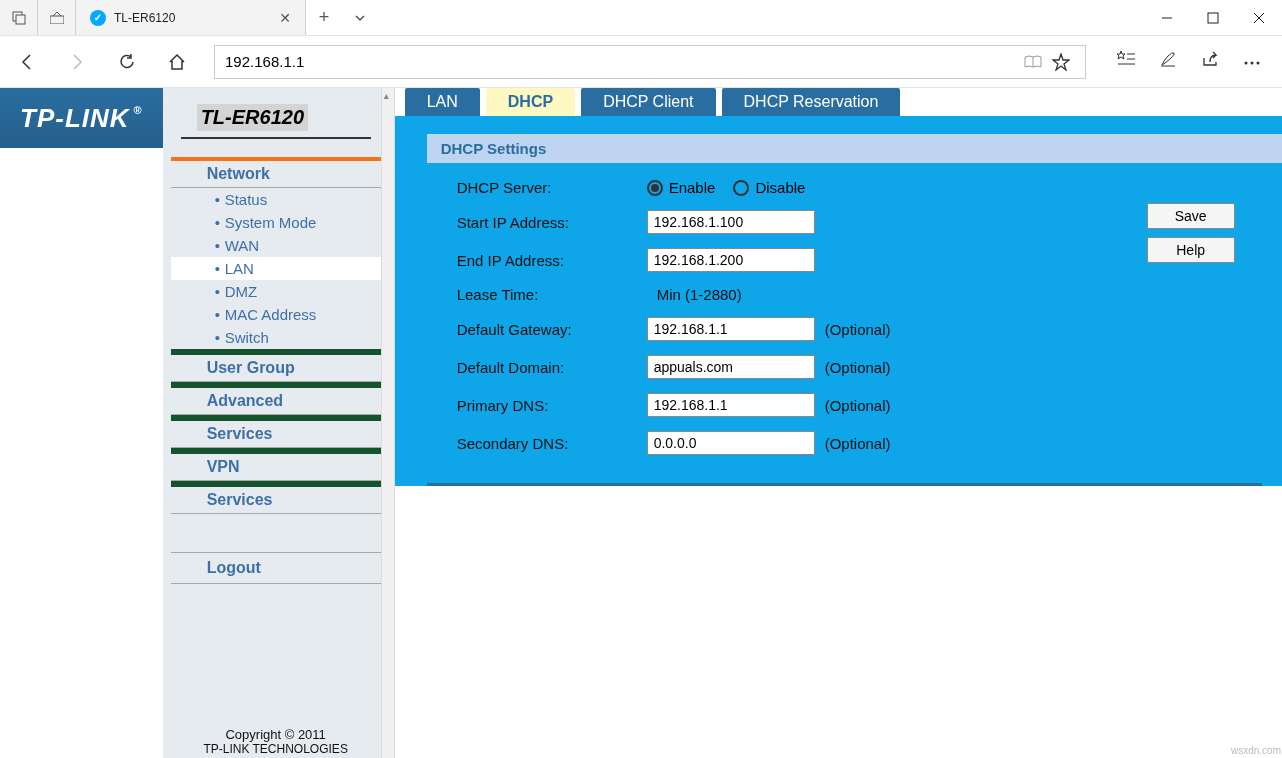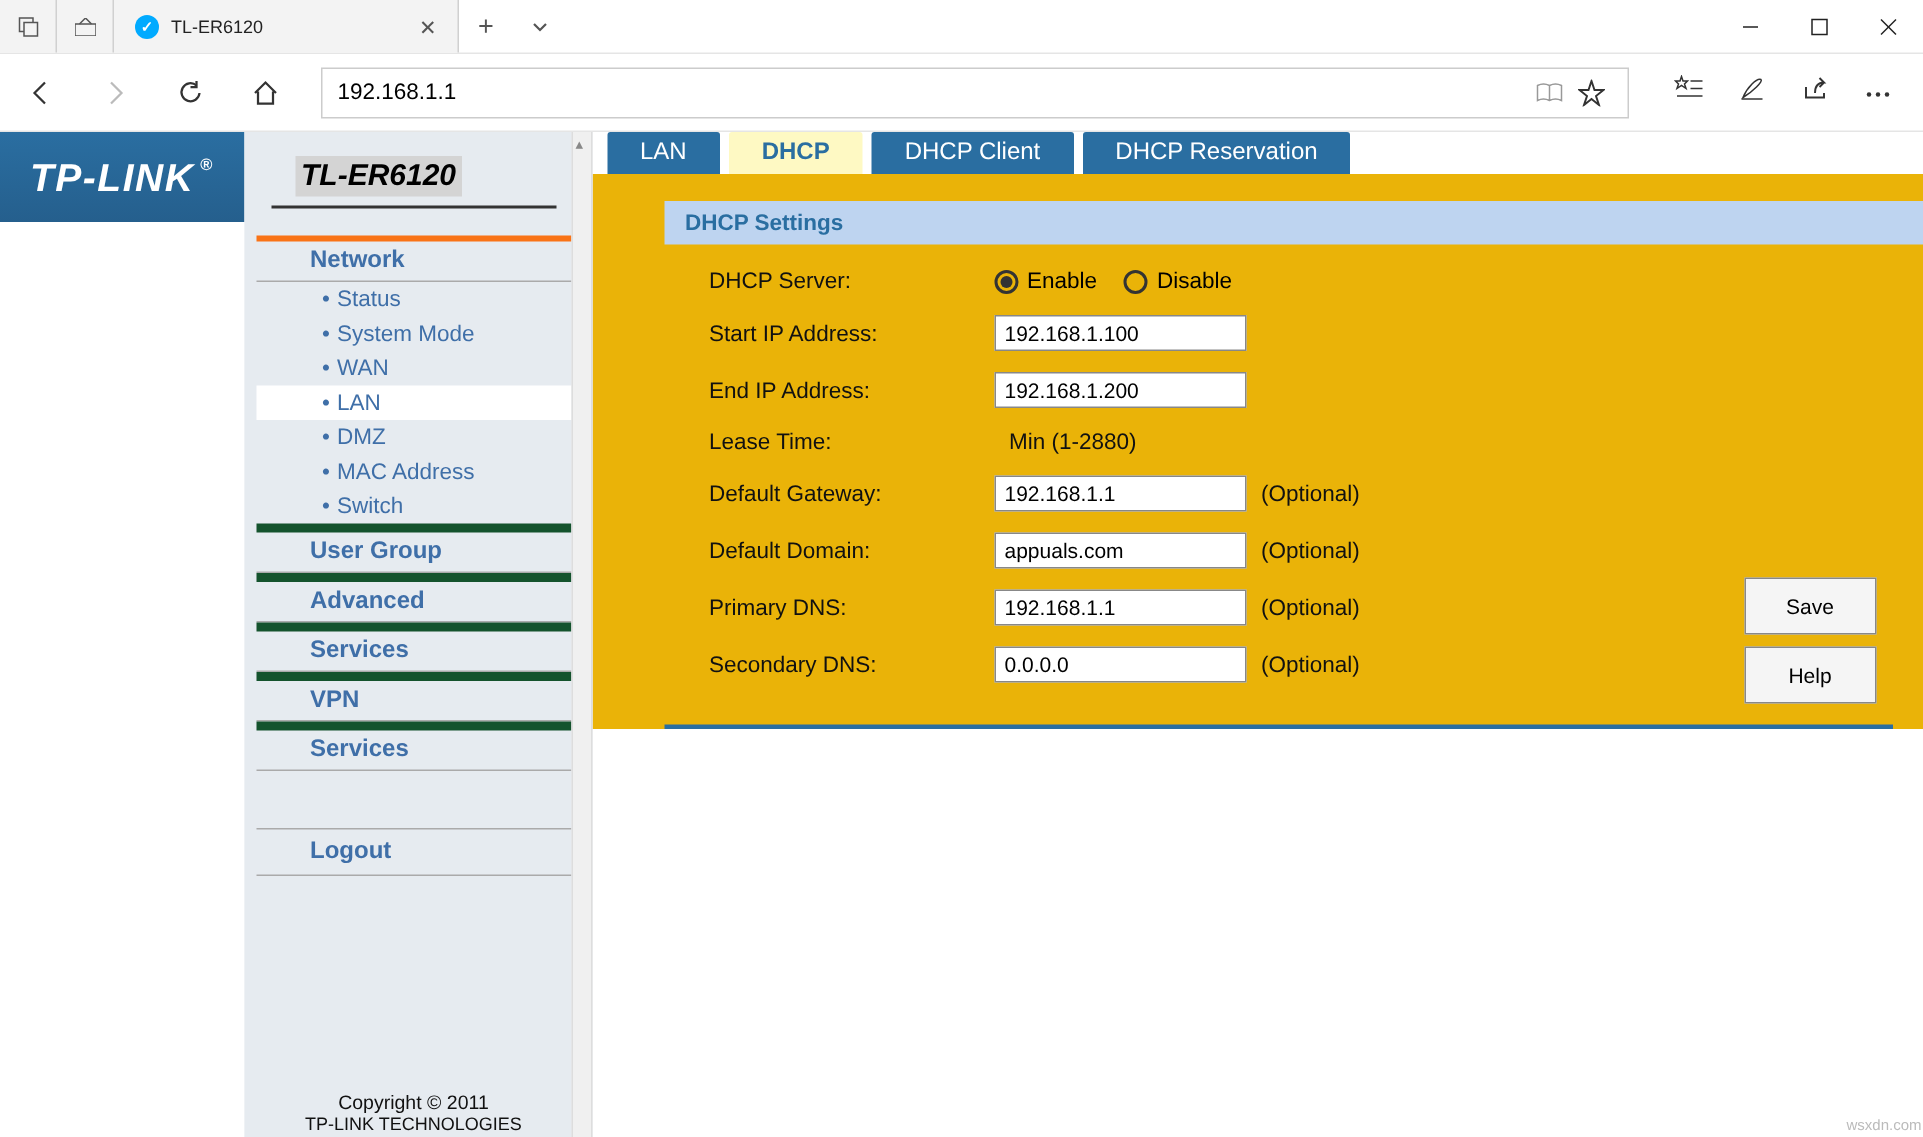--- a/index.html
+++ b/index.html
@@ -47,34 +47,34 @@
 .copyright .line2 { font-size: 12px; }
 .scrollgutter { width: 14px; background: #f0f0f0; border-left: 1px solid #ddd; border-right: 1px solid #ddd; position: relative; }
 .scrollgutter::before { content: ""; display: block; position: absolute; top: 2px; left: 2px; width: 8px; height: 10px; }
 .scrollgutter .arrow { position: absolute; left: 2px; font-size: 10px; color: #888; }
 .content { flex: 1; background: #fff; padding: 0 0 0 0; }
 
 .tabs { display: flex; gap: 6px; padding-left: 10px; }
 .ptab { background: #2a6ea1; color: #fff; padding: 5px 22px; font-size: 16px; cursor: pointer; border-radius: 2px 2px 0 0; }
 .ptab.active { background: #fef9c3; color: #2a6ea1; font-weight: bold; text-align: right; }
 
-.panel { background: #eab308; padding: 18px 0 0 48px; }
+.panel { background: #0ea5e9; padding: 18px 0 0 32px; }
 .panel-head { background: #bed4f0; color: #2a6ea1; font-weight: bold; padding: 6px 14px; font-size: 15px; }
-.form-area { display: flex; gap: 40px; padding-top: 16px; align-items: flex-end; }
+.form-area { display: flex; gap: 40px; padding-top: 16px; }
 .form-rows { flex: 1; max-width: 680px; }
 .form-row { display: flex; align-items: center; margin-bottom: 14px; padding-left: 30px; }
 .form-row label { width: 190px; font-size: 15px; color: #111; }
 .form-row input[type=text] { width: 168px; height: 24px; border: 1px solid #888; padding: 0 6px; font-size: 14px; }
 .form-row .suffix { margin-left: 10px; font-size: 15px; color: #111; }
 .radio-group { display: flex; gap: 18px; align-items: center; }
 .radio-opt { display: flex; align-items: center; gap: 6px; font-size: 15px; }
 .radio-dot { width: 16px; height: 16px; border: 2px solid #333; border-radius: 50%; display: flex; align-items: center; justify-content: center; }
 .radio-dot.checked::after { content: ""; width: 8px; height: 8px; background: #333; border-radius: 50%; }
 .side-buttons { display: flex; flex-direction: column; gap: 8px; padding-top: 24px; padding-right: 20px; }
-.side-buttons button { width: 88px; height: 38px; border: 1px solid #888; background: #f5f5f5; font-size: 14px; cursor: pointer; }
+.side-buttons button { width: 88px; height: 26px; border: 1px solid #888; background: #f5f5f5; font-size: 14px; cursor: pointer; }
 .divider { border-top: 3px solid #2a6ea1; margin: 14px 20px 0 0; }
 .watermark { position: absolute; bottom: 2px; right: 1px; font-size: 10px; color: #bbb; }
 </style>
 </head>
 <body>
 
 <div class="titlebar">
   <div class="tab-area">
     <div class="tab-btn">
       <svg width="14" height="14" viewBox="0 0 14 14">

